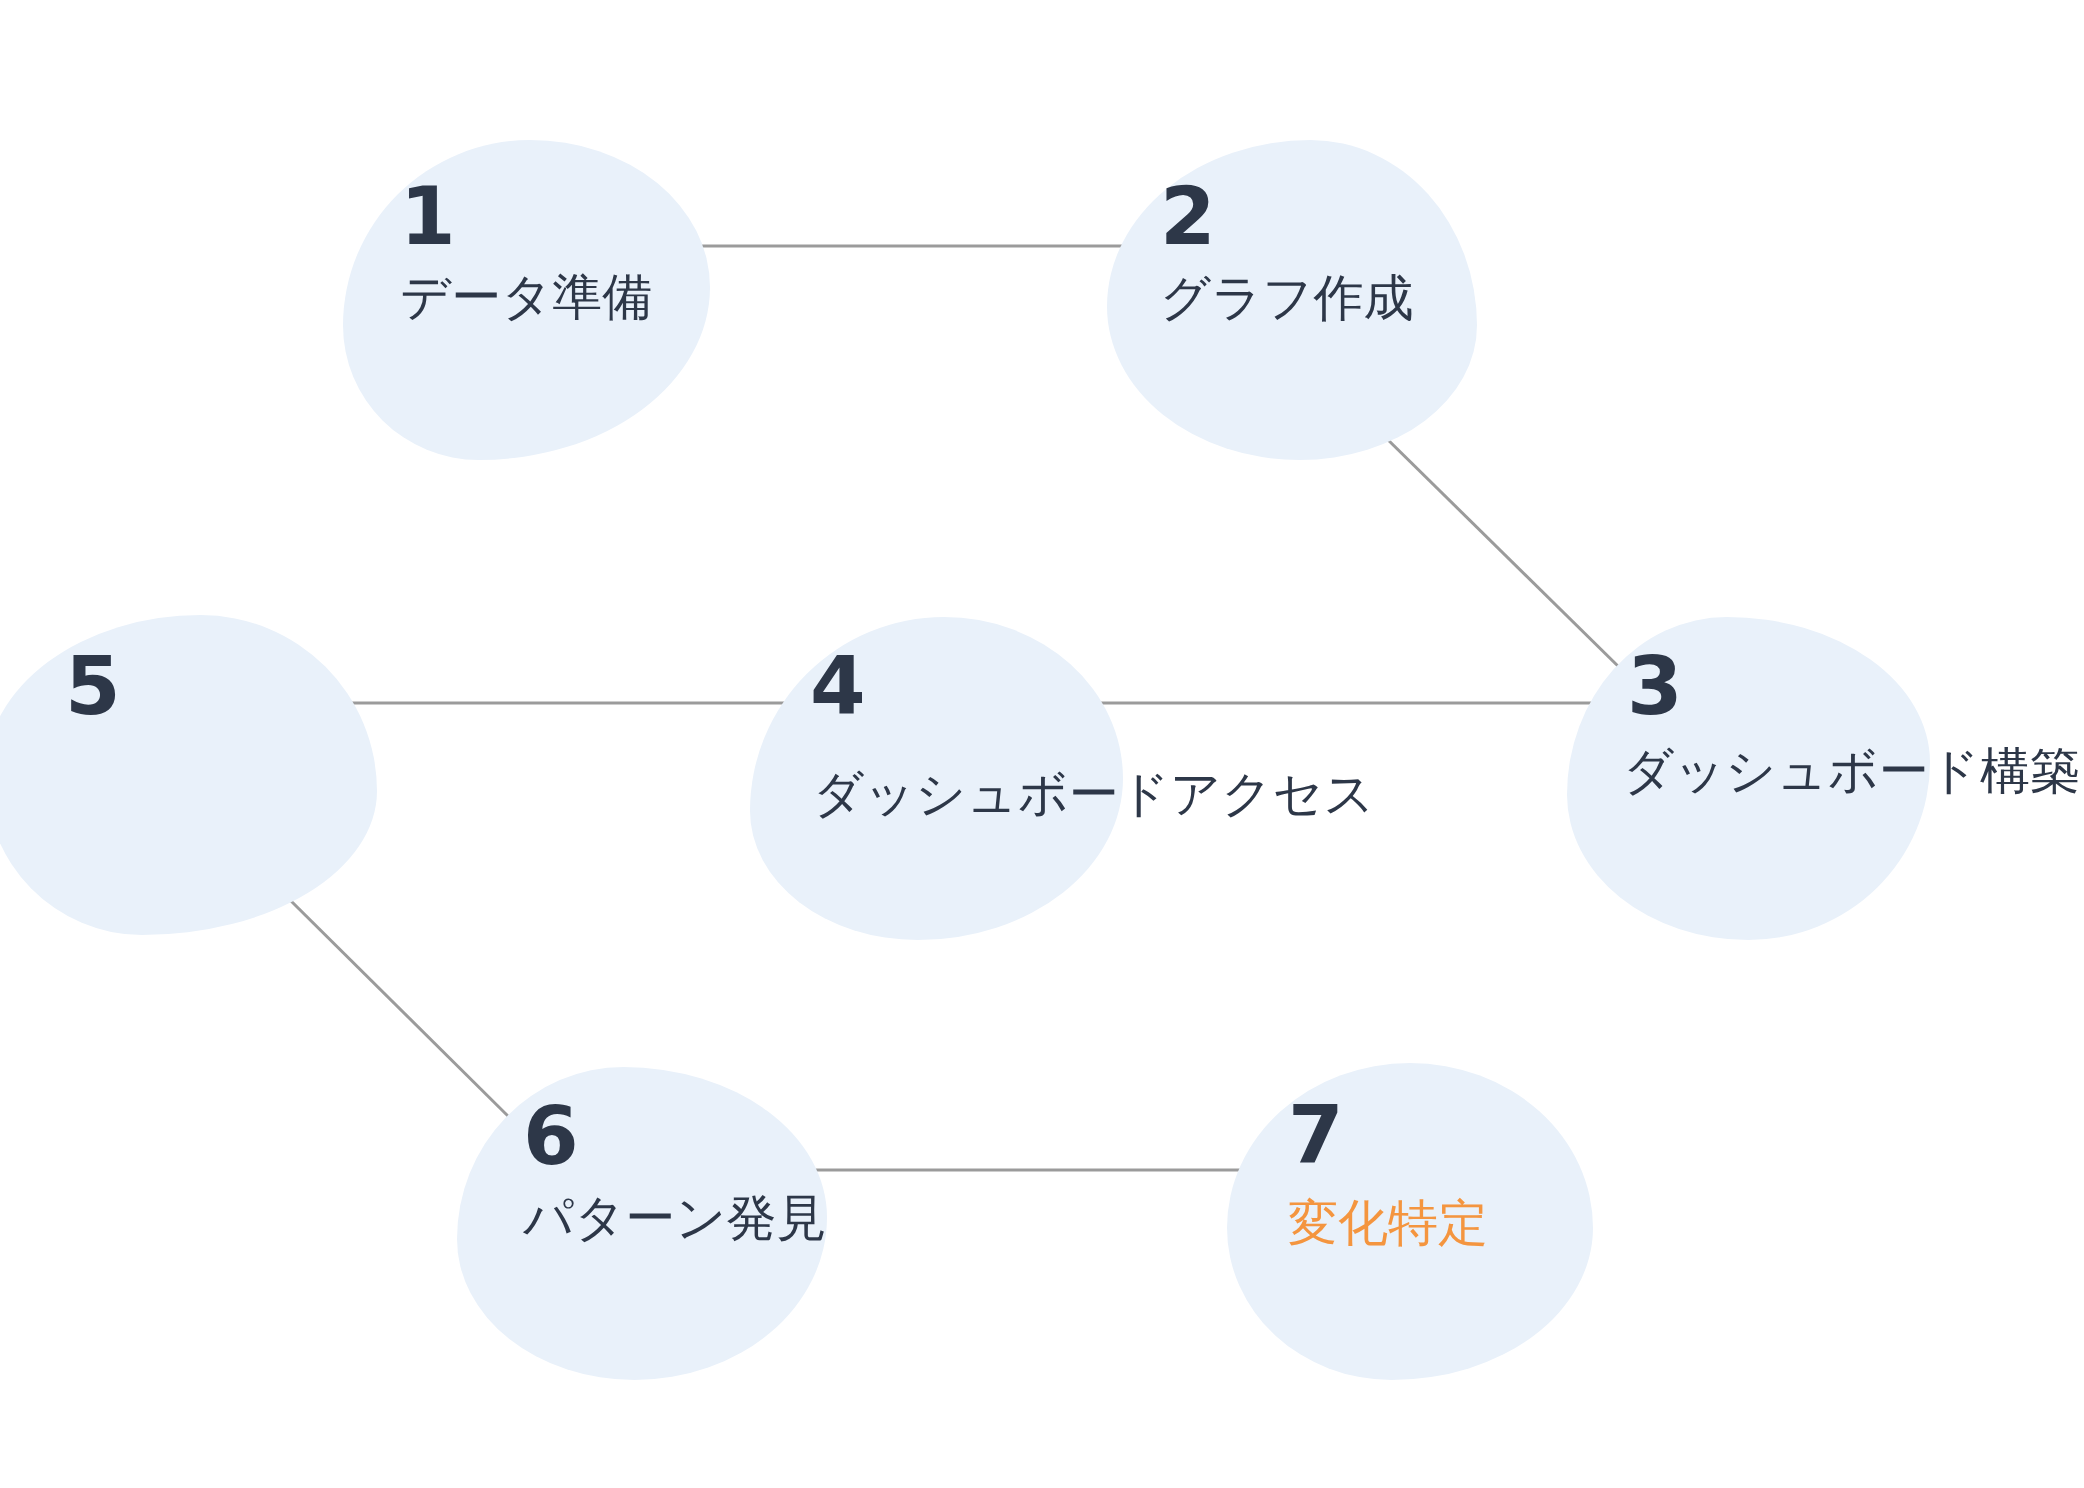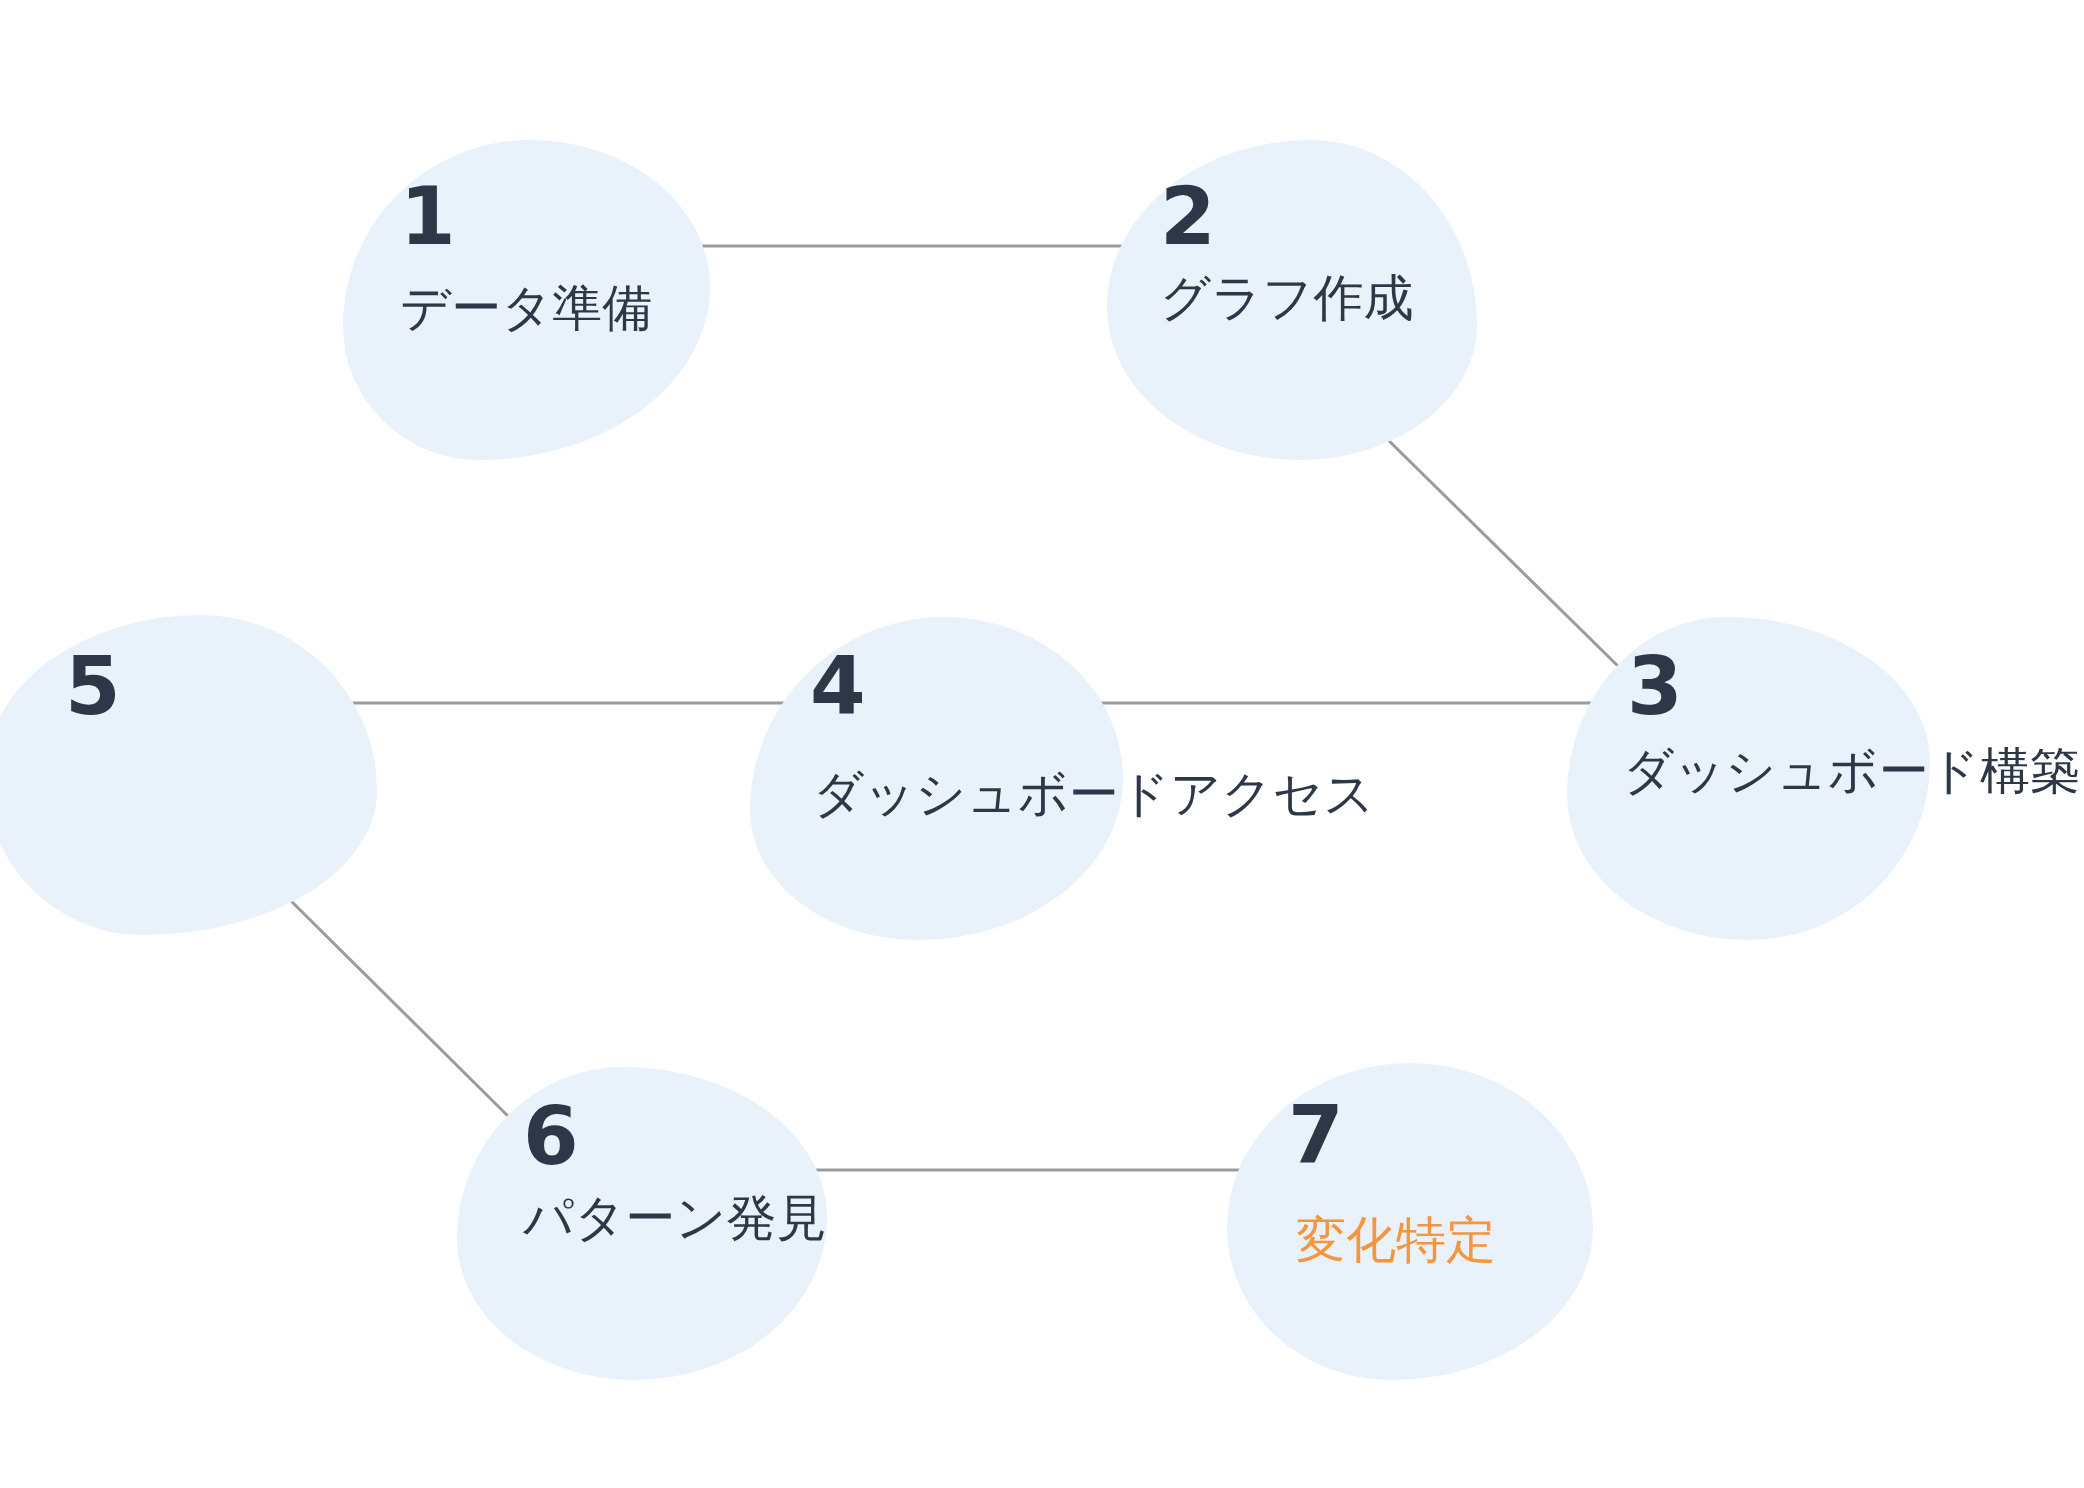--- a/index.html
+++ b/index.html
@@ -53,21 +53,21 @@
     white-space: pre;
     z-index: 3;
   }
   .label.highlight {
     color: #F4953F;
   }
   
   .n1 { left: 343px;  top: 140px;  width: 367px; height: 320px; }
   .n1 .blob { border-radius: 51% 49% 63% 37% / 58% 46% 54% 42%; }
   .n1 .num   { left: 57px; top: 37px; }
-  .n1 .label { left: 57px; top: 139px; }
+  .n1 .label { left: 57px; top: 128px; }
 
   .n2 { left: 1107px; top: 140px;  width: 370px; height: 320px; }
   .n2 .blob { border-radius: 55% 45% 48% 52% / 52% 58% 42% 48%; }
   .n2 .num   { left: 53px; top: 37px; }
   .n2 .label { left: 53px; top: 129px; text-align: right; }
 
   .n3 { left: 1567px; top: 617px;  width: 363px; height: 323px; }
   .n3 .blob { border-radius: 44% 56% 50% 50% / 55% 45% 55% 45%; }
   .n3 .num   { left: 60px; top: 30px; }
   .n3 .label { left: 56px; top: 125px; }
@@ -83,21 +83,21 @@
   .n5 .label { left: 80px; top: 134px; }
 
   .n6 { left: 457px;  top: 1067px; width: 370px; height: 313px; }
   .n6 .blob { border-radius: 45% 55% 52% 48% / 55% 48% 52% 45%; }
   .n6 .num   { left: 66px; top: 30px; }
   .n6 .label { left: 66px; top: 122px; }
 
   .n7 { left: 1227px; top: 1063px; width: 366px; height: 317px; }
   .n7 .blob { border-radius: 50% 50% 55% 45% / 52% 52% 48% 48%; }
   .n7 .num   { left: 61px; top: 32px; }
-  .n7 .label { left: 61px; top: 148px; margin-left: 8px; }
+  .n7 .label { left: 61px; top: 131px; }
 </style>
 </head>
 <body>
 
 <div class="canvas">
 
   <svg class="connectors" viewBox="0 0 2084 1488" xmlns="http://www.w3.org/2000/svg">
     <line x1="665" y1="246" x2="1150" y2="246"></line>
     <line x1="1380" y1="432" x2="1622" y2="670"></line>
     <line x1="1085" y1="703" x2="1600" y2="703"></line>

